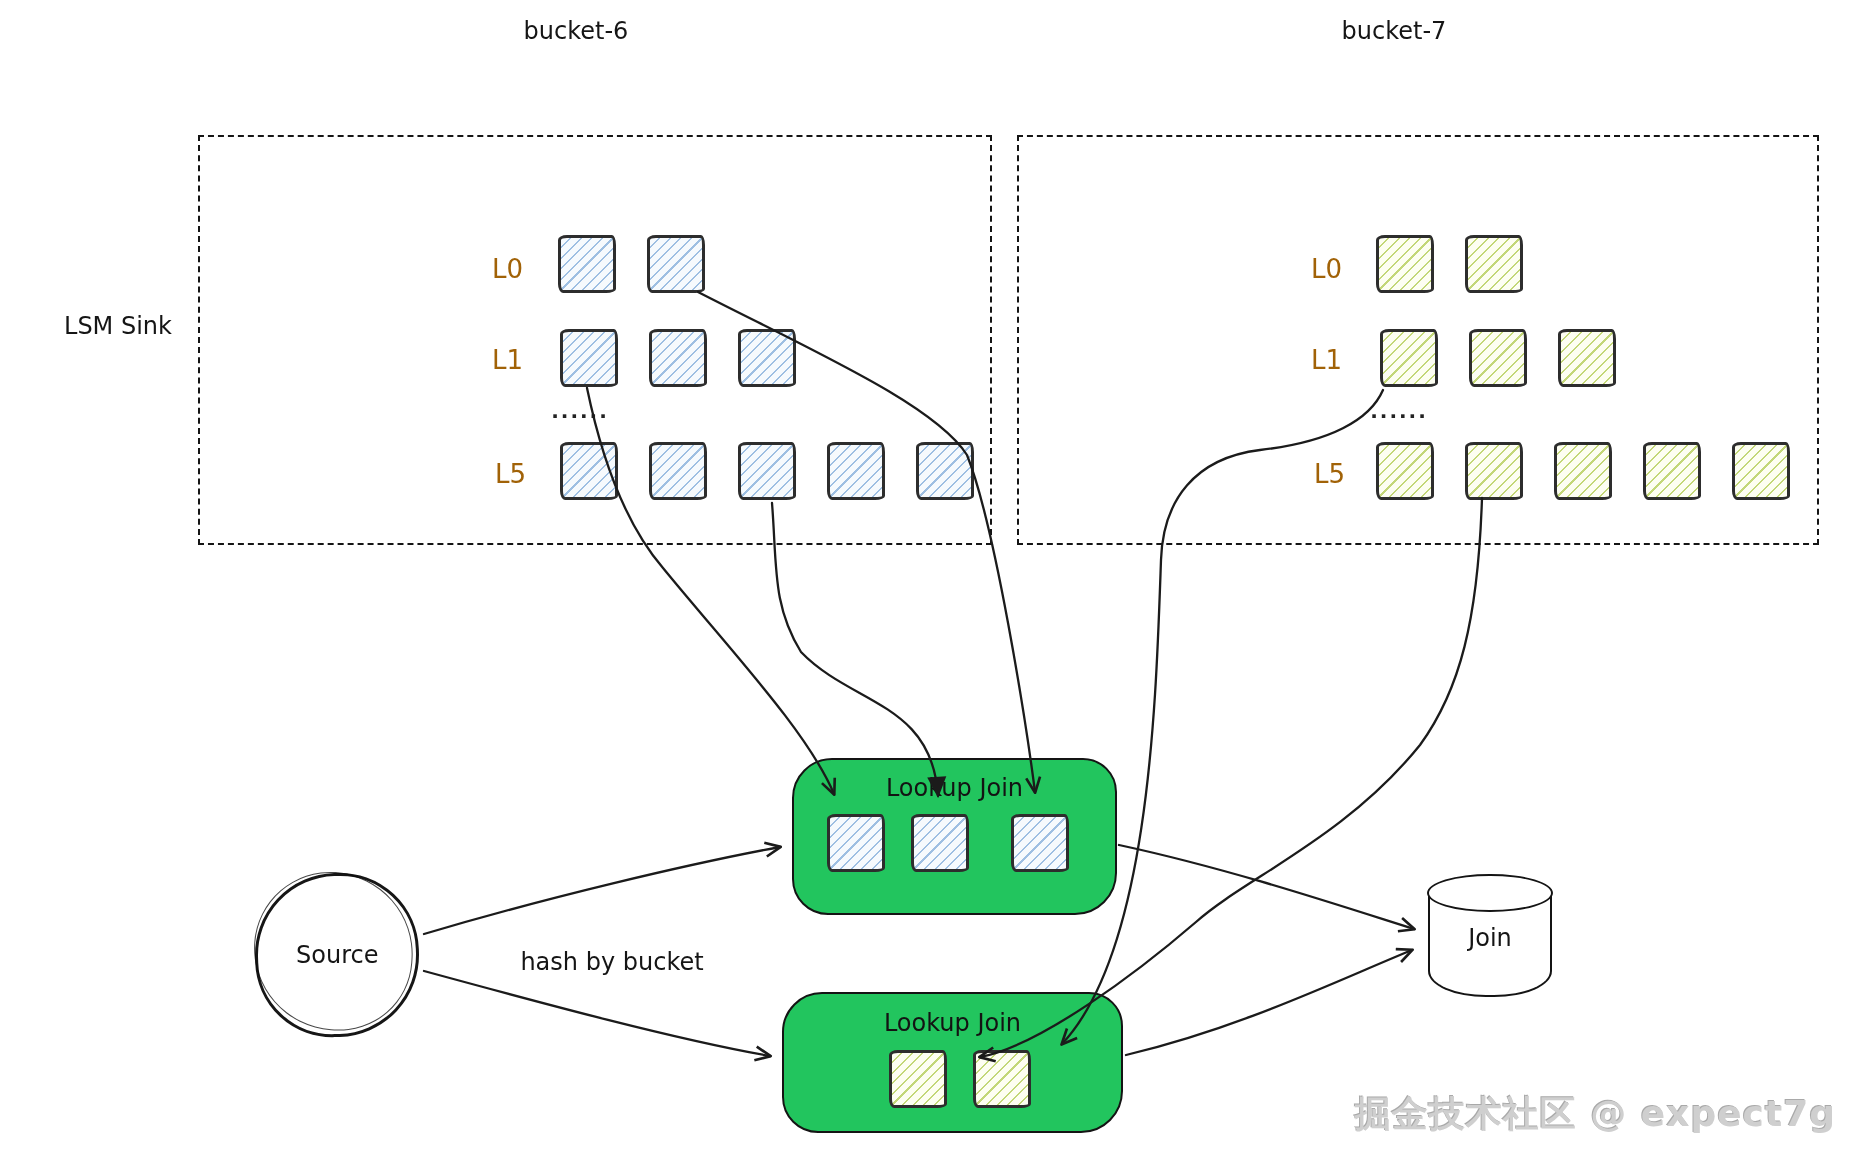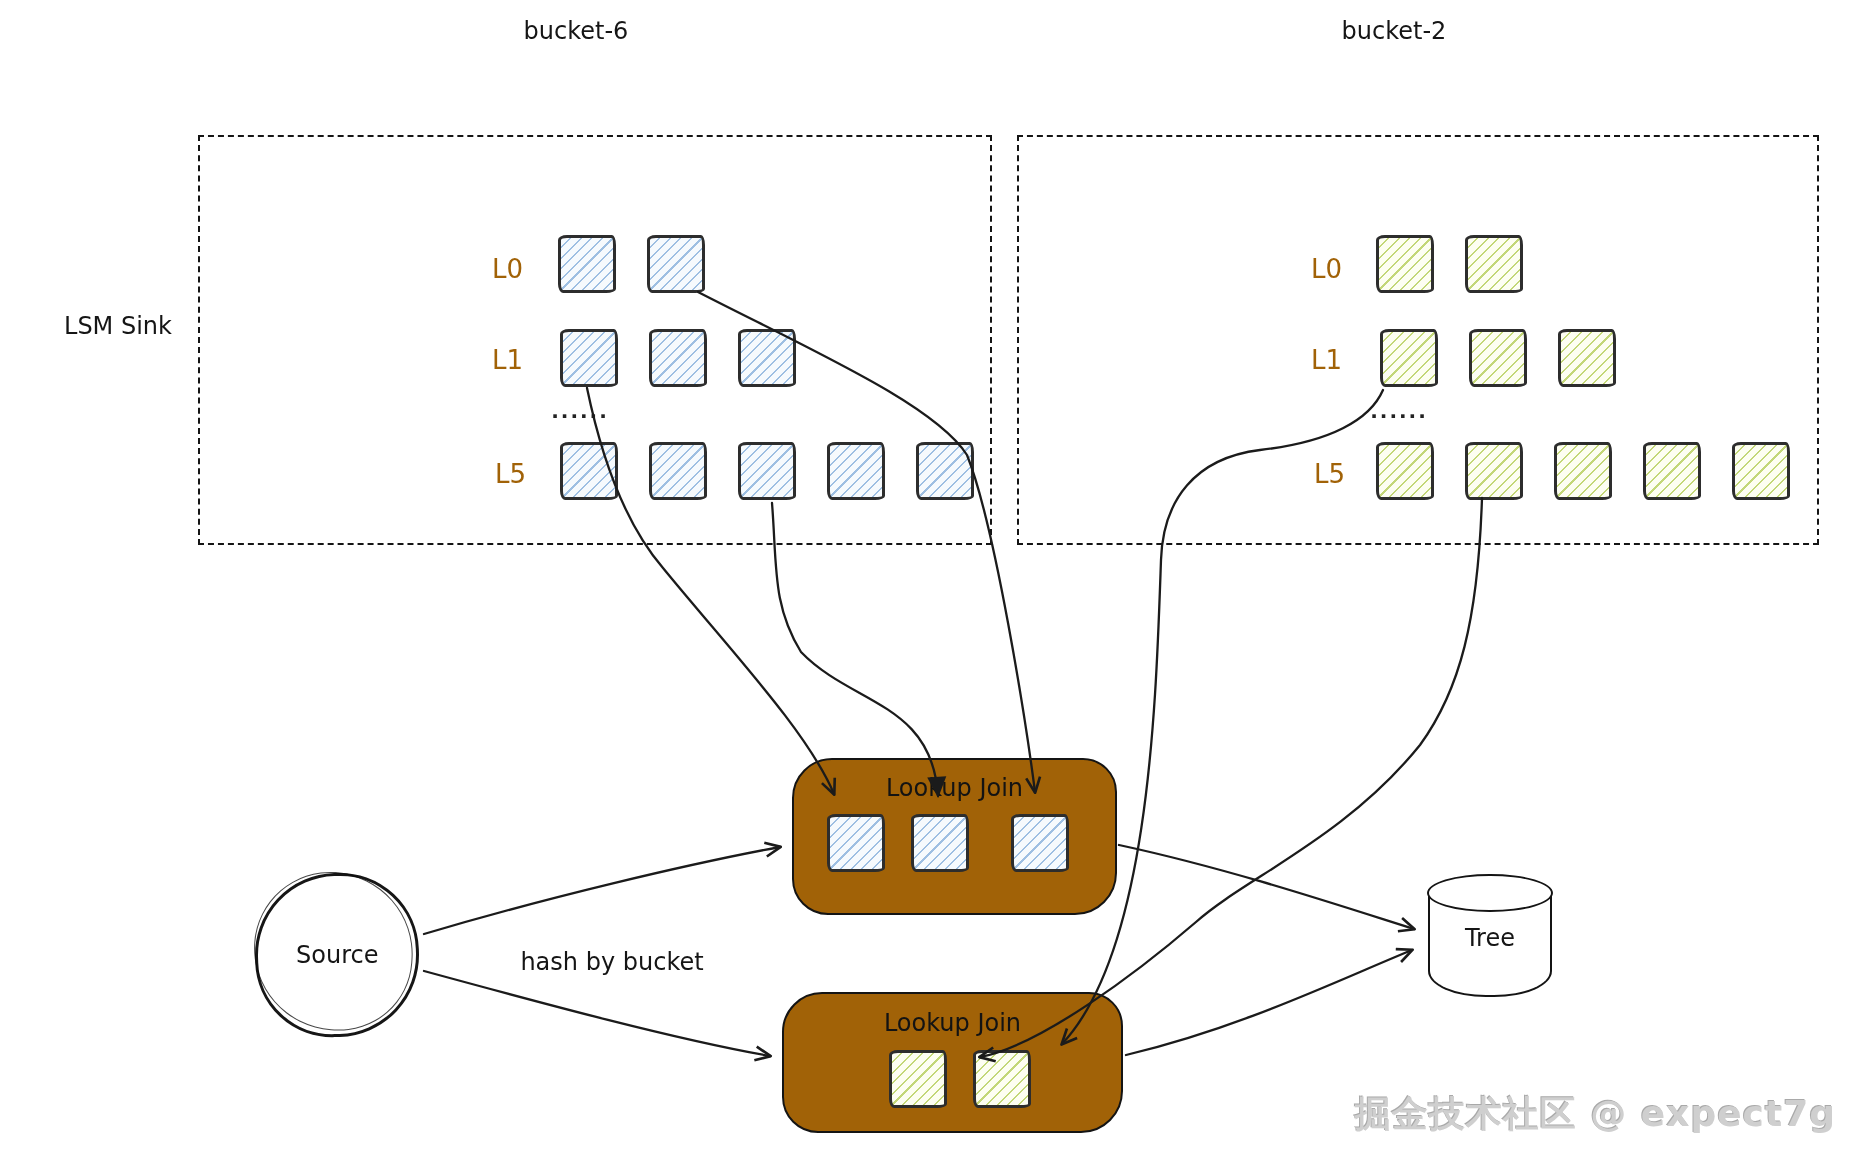--- a/index.html
+++ b/index.html
@@ -22,21 +22,21 @@
   .sq-strip{position:absolute;display:flex;gap:31px;}
   .dots{position:absolute;font-size:20px;font-weight:bold;letter-spacing:2px;color:#222;width:70px;text-align:center;}
 
   
   .sq{width:58px;height:58px;box-sizing:border-box;border:3px solid #2d2d2d;
       border-radius:9px 4px 10px 5px / 5px 10px 4px 9px;}
   .sq.blue{background:repeating-linear-gradient(135deg,transparent 0 6px,var(--blue-hatch) 6px 7.5px),var(--blue-fill);}
   .sq.green{background:repeating-linear-gradient(135deg,transparent 0 6px,var(--green-hatch) 6px 7.5px),var(--green-fill);}
 
   
-  .join-box{position:absolute;box-sizing:border-box;border:2.6px solid #141414;background:#a16207;
+  .join-box{position:absolute;box-sizing:border-box;border:2.6px solid #141414;background:#22c55e;
             border-radius:40px 34px 42px 36px;}
   .join-title{position:absolute;width:100%;text-align:center;font-size:24px;color:#131313;}
   .join-squares{position:absolute;display:flex;}
   .join-squares .sq + .sq{margin-left:26px;}
   .join-squares .sq:nth-child(3){margin-left:42px;}
 
   
   .source{position:absolute;left:255px;top:873px;width:164px;height:164px;box-sizing:border-box;
           border:3px solid #161616;border-radius:50% 48% 50% 47%;background:#fff;
           display:flex;align-items:center;justify-content:center;transform:rotate(-2deg);}
@@ -60,21 +60,21 @@
   .watermark{position:absolute;right:16px;top:1090px;font-size:36px;font-weight:bold;color:var(--wm);
              text-shadow:-1px -1px 0 #a9a9a9, 1.5px 1.5px 0 #ffffff;letter-spacing:1px;}
   .z2{z-index:2;} .z3{z-index:3;} .z8{z-index:8;}
 </style>
 </head>
 <body>
 
 <div id="canvas">
 
   <div class="lbl center" style="left:476px;top:17px;width:200px;">bucket-6</div>
-  <div class="lbl center" style="left:1294px;top:17px;width:200px;">bucket-2</div>
+  <div class="lbl center" style="left:1294px;top:17px;width:200px;">bucket-7</div>
   <div class="lbl center" style="left:48px;top:312px;width:140px;">LSM Sink</div>
 
   <div class="bucket-box z2" style="left:198px;top:135px;width:790px;height:406px;">
     <div class="lvl-label" style="left:263px;top:117px;">L0</div>
     <div class="sq-strip" style="left:358px;top:98px;">
         <div class="sq blue"></div>
         <div class="sq blue"></div>
       </div>
     <div class="lvl-label" style="left:263px;top:208px;">L1</div>
     <div class="sq-strip" style="left:360px;top:192px;">
@@ -131,21 +131,21 @@
         <div class="sq green"></div>
         <div class="sq green"></div>
       </div>
   </div>
 
   <div class="source z3">
     <span class="lbl-in">Source</span>
   </div>
 
   <div class="sink z3">
-    <span class="lbl-in">Tree</span>
+    <span class="lbl-in">Join</span>
   </div>
 
   <div class="lbl center" style="left:492px;top:948px;width:240px;">hash by bucket</div>
 
   <svg id="wires" width="1852" height="1150" viewBox="0 0 1852 1150">
     <defs>
       <marker id="vee" viewBox="0 0 12 11" refX="10.5" refY="5.5" markerWidth="19" markerHeight="17" markerUnits="userSpaceOnUse" orient="auto">
         <path d="M1,1 L11,5.5 L1,10" fill="none" stroke="#1b1b1b" stroke-width="1.7" stroke-linejoin="round"></path>
       </marker>
       <marker id="tri" viewBox="0 0 12 11" refX="10.5" refY="5.5" markerWidth="24" markerHeight="21" markerUnits="userSpaceOnUse" orient="auto">

